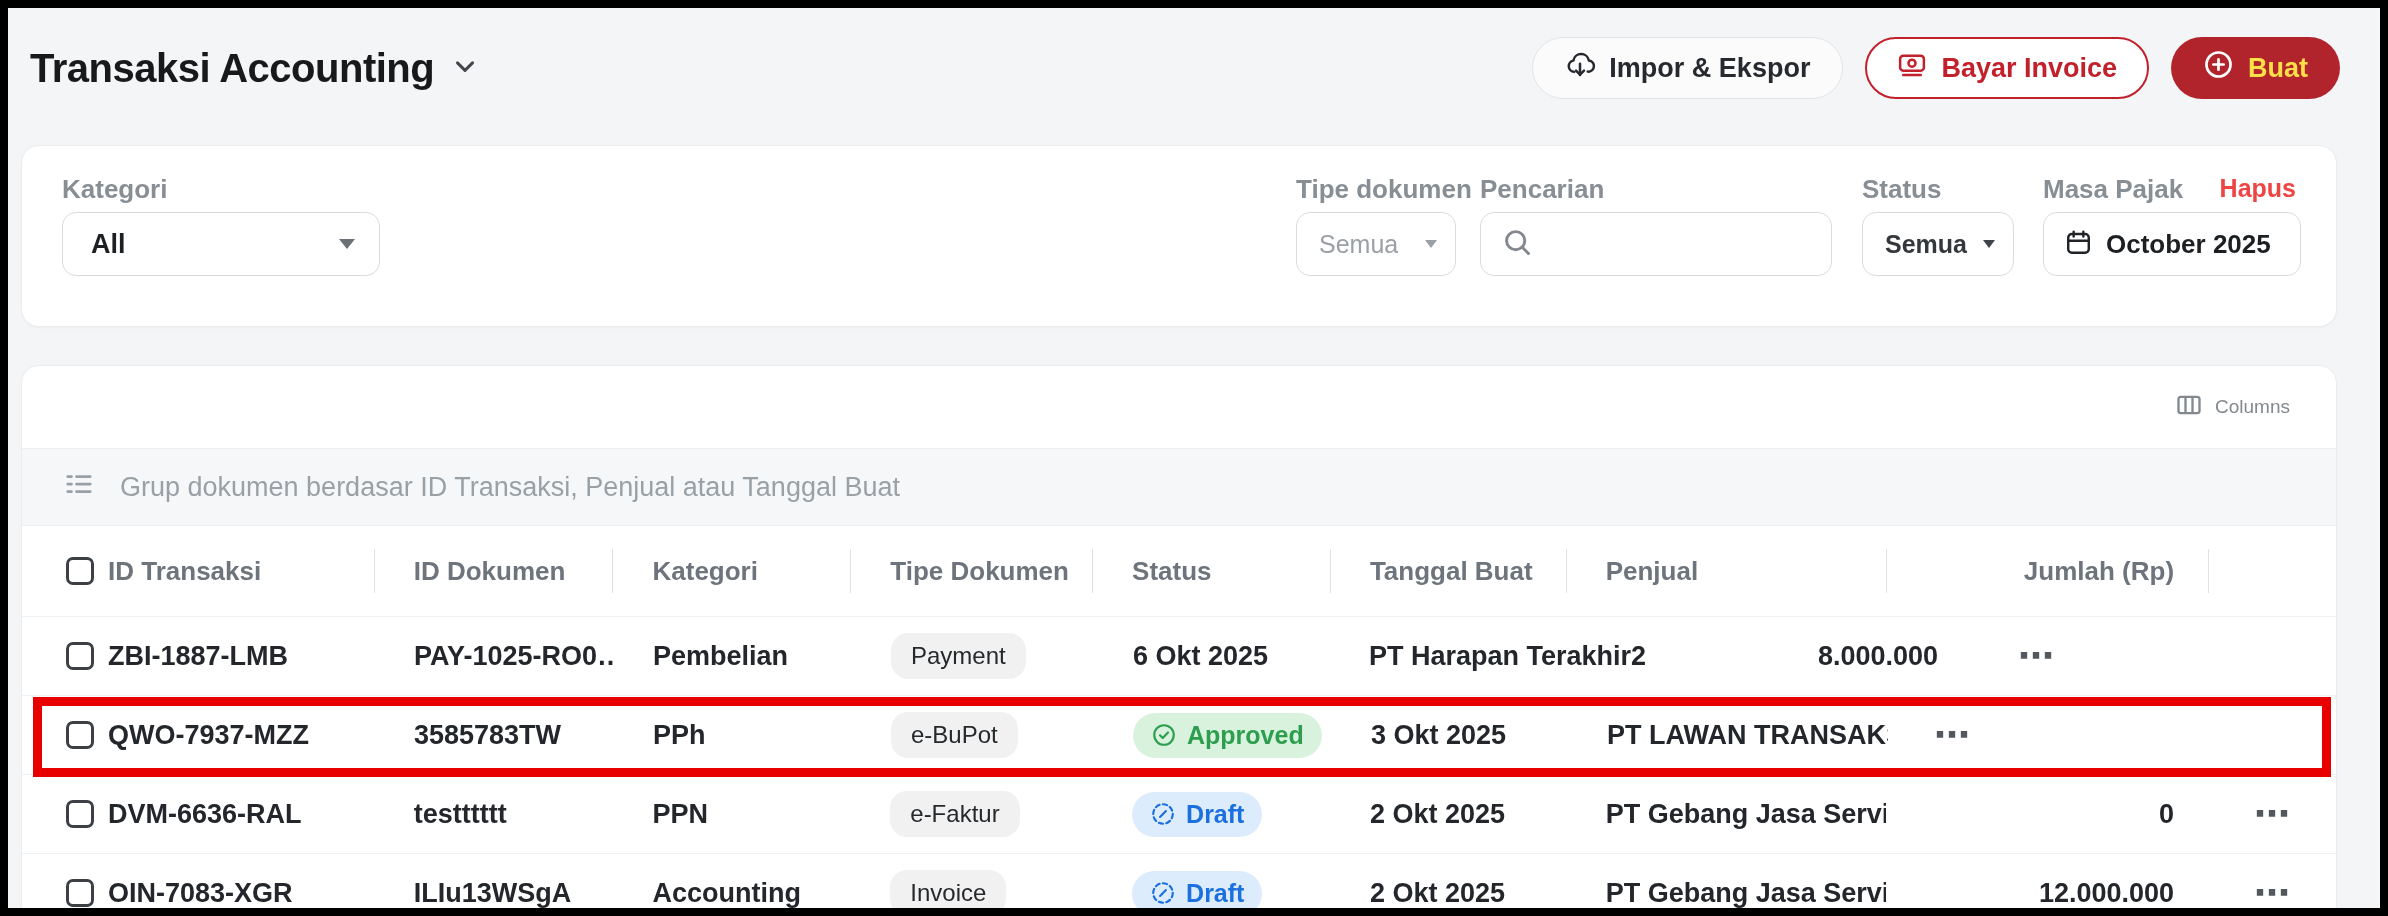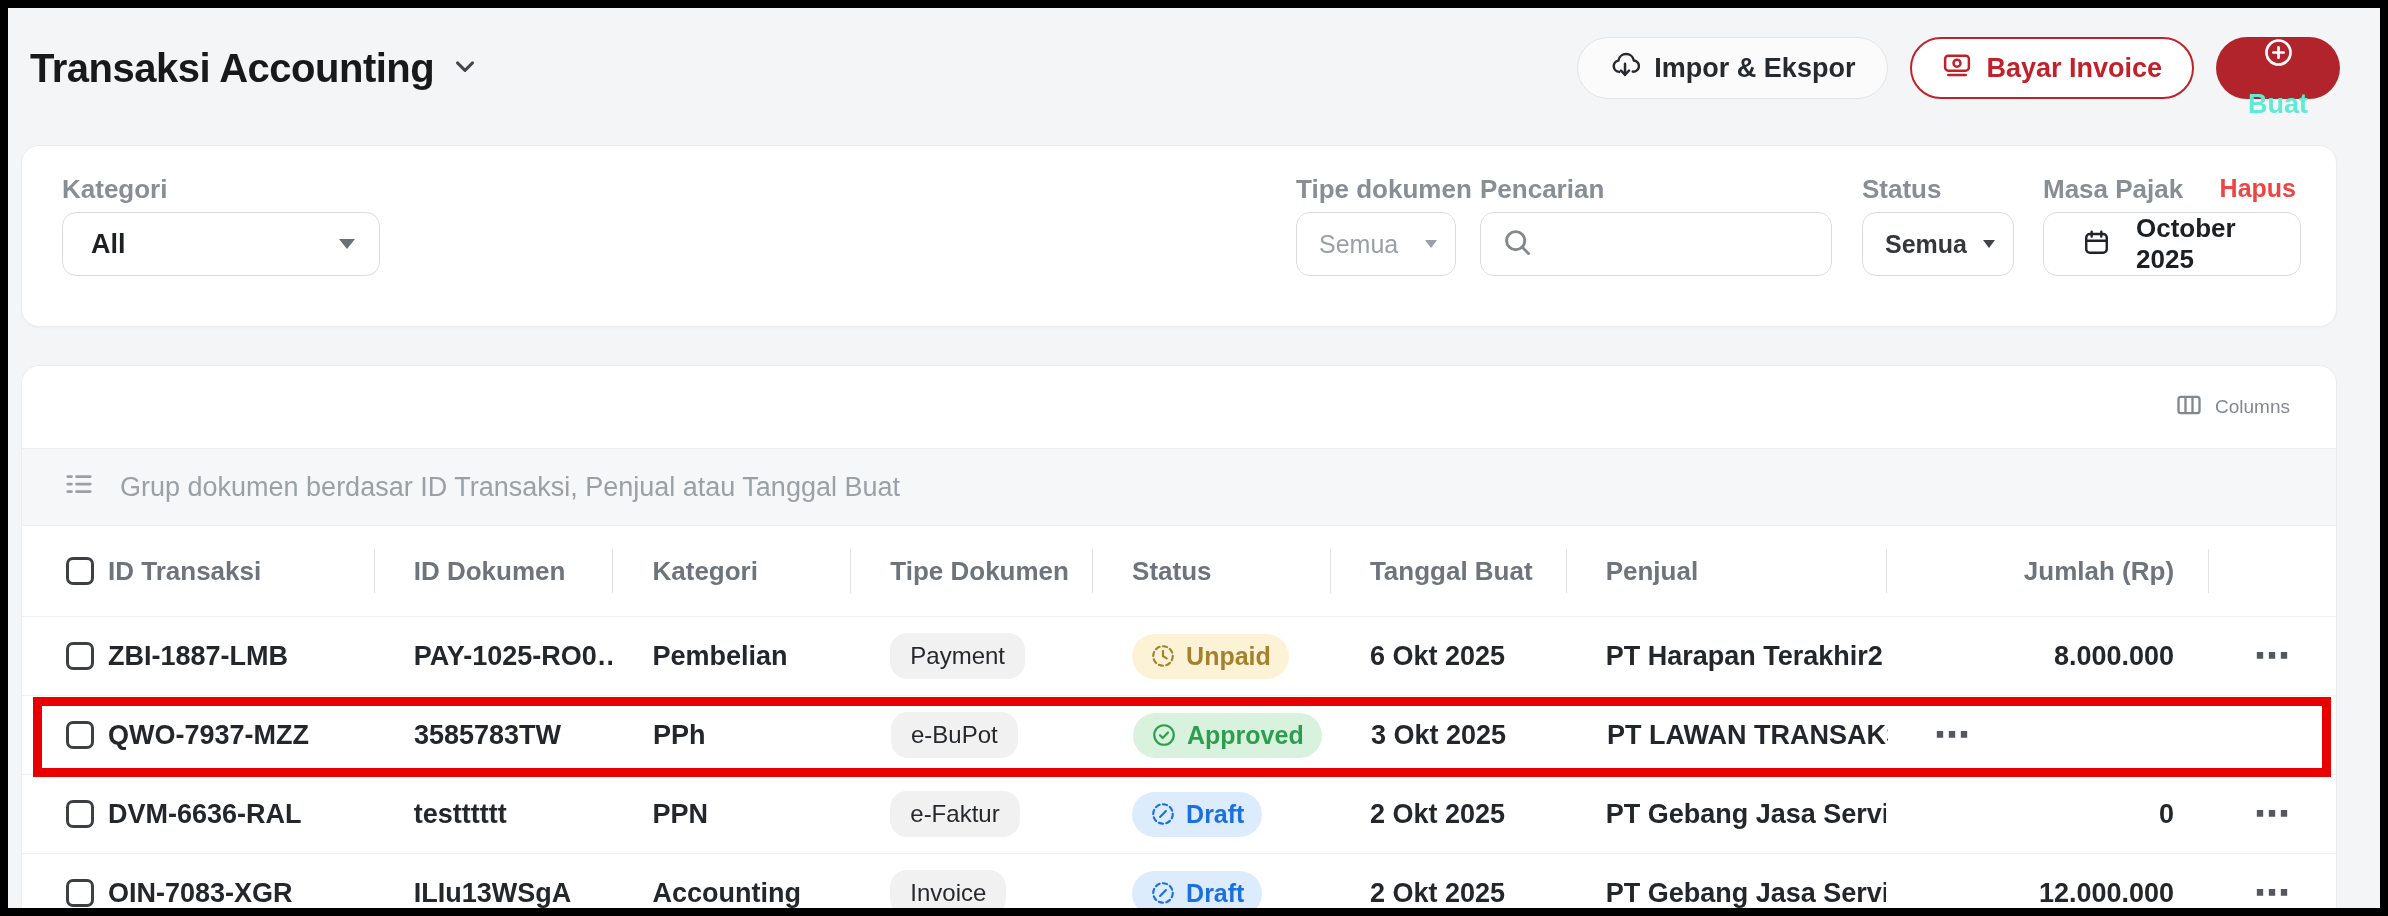--- a/index.html
+++ b/index.html
@@ -10,21 +10,21 @@
   
   .topbar{position:absolute;left:22px;right:40px;top:28px;height:64px;
           display:flex;align-items:center;justify-content:space-between;}
   .title-wrap{display:flex;align-items:center;gap:16px;}
   .page-title{font-size:40px;font-weight:700;color:#17191b;letter-spacing:-0.5px;}
   .actions{display:flex;align-items:center;gap:22px;}
   .btn{height:62px;border-radius:31px;display:flex;align-items:center;gap:14px;
        font-size:27px;box-sizing:border-box;cursor:pointer;white-space:nowrap;}
   .btn-light{background:#fbfbfc;border:1px solid #e2e4e7;color:#26292d;padding:0 32px;font-weight:600;}
   .btn-outline-red{background:#fff;border:2px solid #c2202b;color:#c2202b;padding:0 30px;font-weight:700;}
-  .btn-red{background:#b2242c;border:none;color:#5eead4;padding:0 32px;font-weight:600;flex-direction:column;}
+  .btn-red{background:#b2242c;border:none;color:#fde047;padding:0 32px;font-weight:600;}
 
   
   .filter-card{position:absolute;left:13px;top:137px;width:2316px;height:182px;background:#fff;
                border-radius:18px;border:1px solid #ececee;box-sizing:border-box;
                box-shadow:0 1px 2px rgba(0,0,0,0.03);}
   .flabel{position:absolute;top:28px;font-size:26px;font-weight:600;color:#878e94;white-space:nowrap;}
   .fcontrol{position:absolute;top:66px;height:64px;background:#fff;border:1px solid #d9dcdf;
             border-radius:14px;box-sizing:border-box;display:flex;align-items:center;cursor:pointer;}
   .caret{width:0;height:0;border-left:8px solid transparent;border-right:8px solid transparent;
          border-top:10px solid #6a7076;margin-left:auto;margin-right:24px;}
@@ -144,21 +144,21 @@
         <input class="search-input" style="">
       </div>
 
       <span class="flabel" style="left:1840px;">Status</span>
       <div class="fcontrol" style="left:1840px;width:152px;">
         <span style="padding-left:22px;font-size:25px;font-weight:600;color:#34383d;">Semua</span>
         <span class="caret small dark"></span>
       </div>
 
       <span class="flabel" style="left:2021px;">Masa Pajak</span>
-      <div class="fcontrol" style="left:2021px;width:258px;padding-left:38px;gap:25px;">
+      <div class="fcontrol" style="left:2021px;width:258px;padding-left:20px;gap:13px;">
         <span>
           <svg width="29" height="29" viewBox="0 0 24 24" fill="none" stroke="#1f2327" stroke-width="2" stroke-linecap="round">
               <rect x="3.5" y="5" width="17" height="15.5" rx="3"></rect>
               <path d="M3.5 10.5h17"></path>
               <path d="M8 3v4M16 3v4"></path>
             </svg>
         </span>
         <span style="font-size:26px;font-weight:700;color:#1d2023;">October 2025</span>
       </div>
 
@@ -222,31 +222,20 @@
             </div>
             <div class="td" style="width: 239px;">
               <span>PAY-1025-RO0…</span>
             </div>
             <div class="td" style="width: 238px;">
               <span>Pembelian</span>
             </div>
             <div class="td" style="width: 242px;">
               <span class="badge-doc">Payment</span>
             </div>
-            <div class="td" style="width: 238px;">
-              <span class="badge-status st-unpaid">
-                <span style="display: inline-flex;">
-                  <svg width="26" height="26" viewBox="0 0 24 24" fill="none" stroke="currentColor" stroke-width="2" stroke-linecap="round">
-                    <circle cx="12" cy="12" r="9" stroke-dasharray="4 3"></circle>
-                    <path d="M12 7.2v5l3.4 2"></path>
-                  </svg>
-                </span>
-                <span>Unpaid</span>
-              </span>
-            </div>
             <div class="td" style="width: 236px;">
               <span>6 Okt 2025</span>
             </div>
             <div class="td" style="width: 321px;">
               <span>PT Harapan Terakhir2</span>
             </div>
             <div class="td td-right" style="width: 322px;">
               <span>8.000.000</span>
             </div>
             <div class="td td-center" style="width: 128px;">

